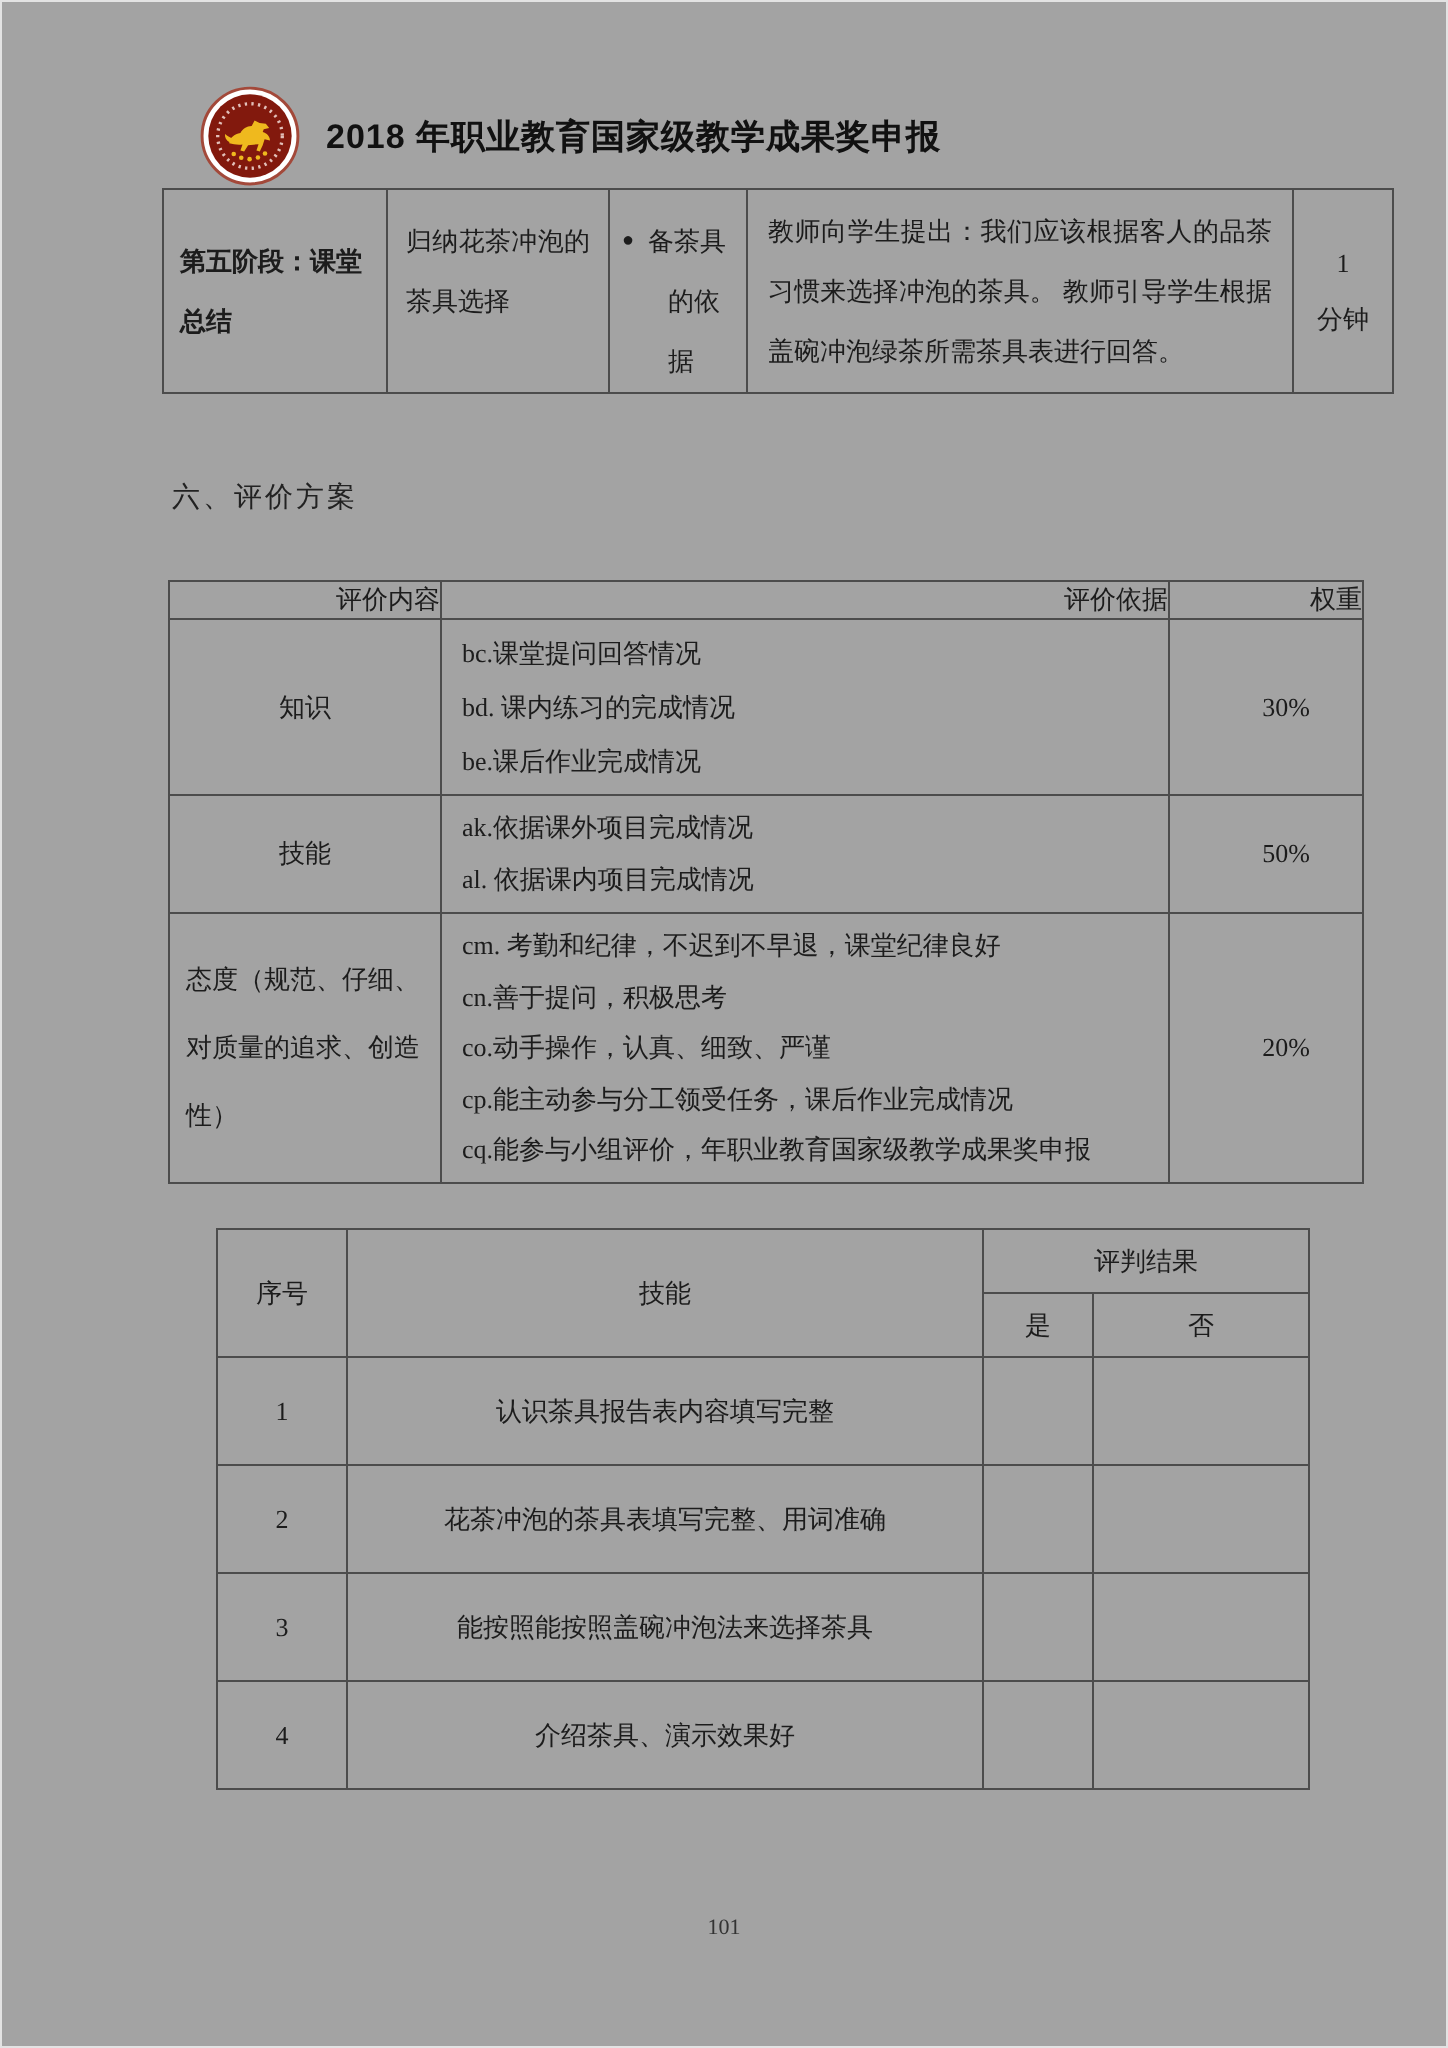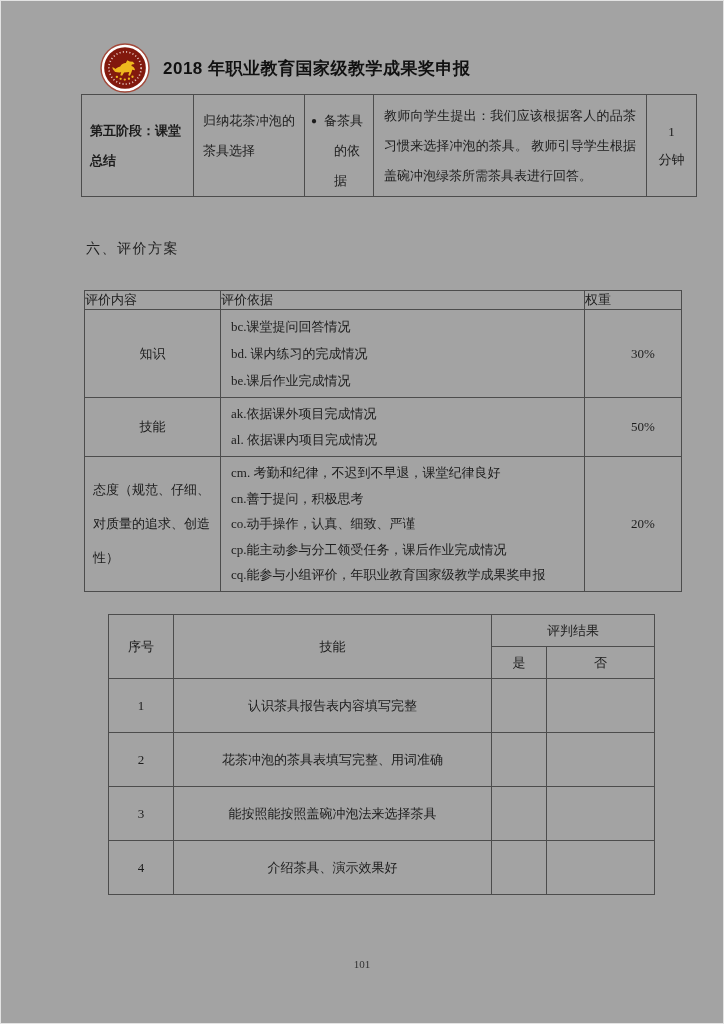--- a/index.html
+++ b/index.html
@@ -36,21 +36,21 @@
   .t1 .c-point { vertical-align:top; padding:11px 6px 0; line-height:30px; }
   .t1 .bullet-line { display:flex; gap:7px; }
   .t1 .bullet-line .dot { font-size:10px; line-height:30px; }
   .t1 .indent { padding-left:23px; }
   .t1 .c-desc { padding:0 10px; line-height:30px; text-align:justify;margin-top:47px; }
   .t1 .c-time { text-align:center; line-height:28px; }
   
   .section-heading { position:absolute; left:85px; top:239px; font-size:14px; letter-spacing:1.5px; color:#222; }
   
   .t2 { position:absolute; left:83px; top:289px; width:597px; }
-  .t2 .hdr td { height:16px; text-align:left; vertical-align:middle; }
+  .t2 .hdr td { height:16px; text-align:right; vertical-align:middle; }
   .t2 .c-content { text-align:center; vertical-align:middle; line-height:26px; padding:0 8px; }
   .t2 .c-content.left { text-align:left; line-height:34px; }
   .t2 .c-basis { vertical-align:middle; padding:3px 10px; }
   .t2 .c-basis div { line-height:26px; }
   .t2 .r1 .c-basis div { line-height:27px; }
   .t2 .r3 .c-basis div { line-height:25.5px; }
   .t2 .c-weight { text-align:center; vertical-align:middle;padding-left:20px; }
   
   .t3 { position:absolute; left:107px; top:613px; width:546px; }
   .t3 td { text-align:center; vertical-align:middle; }

